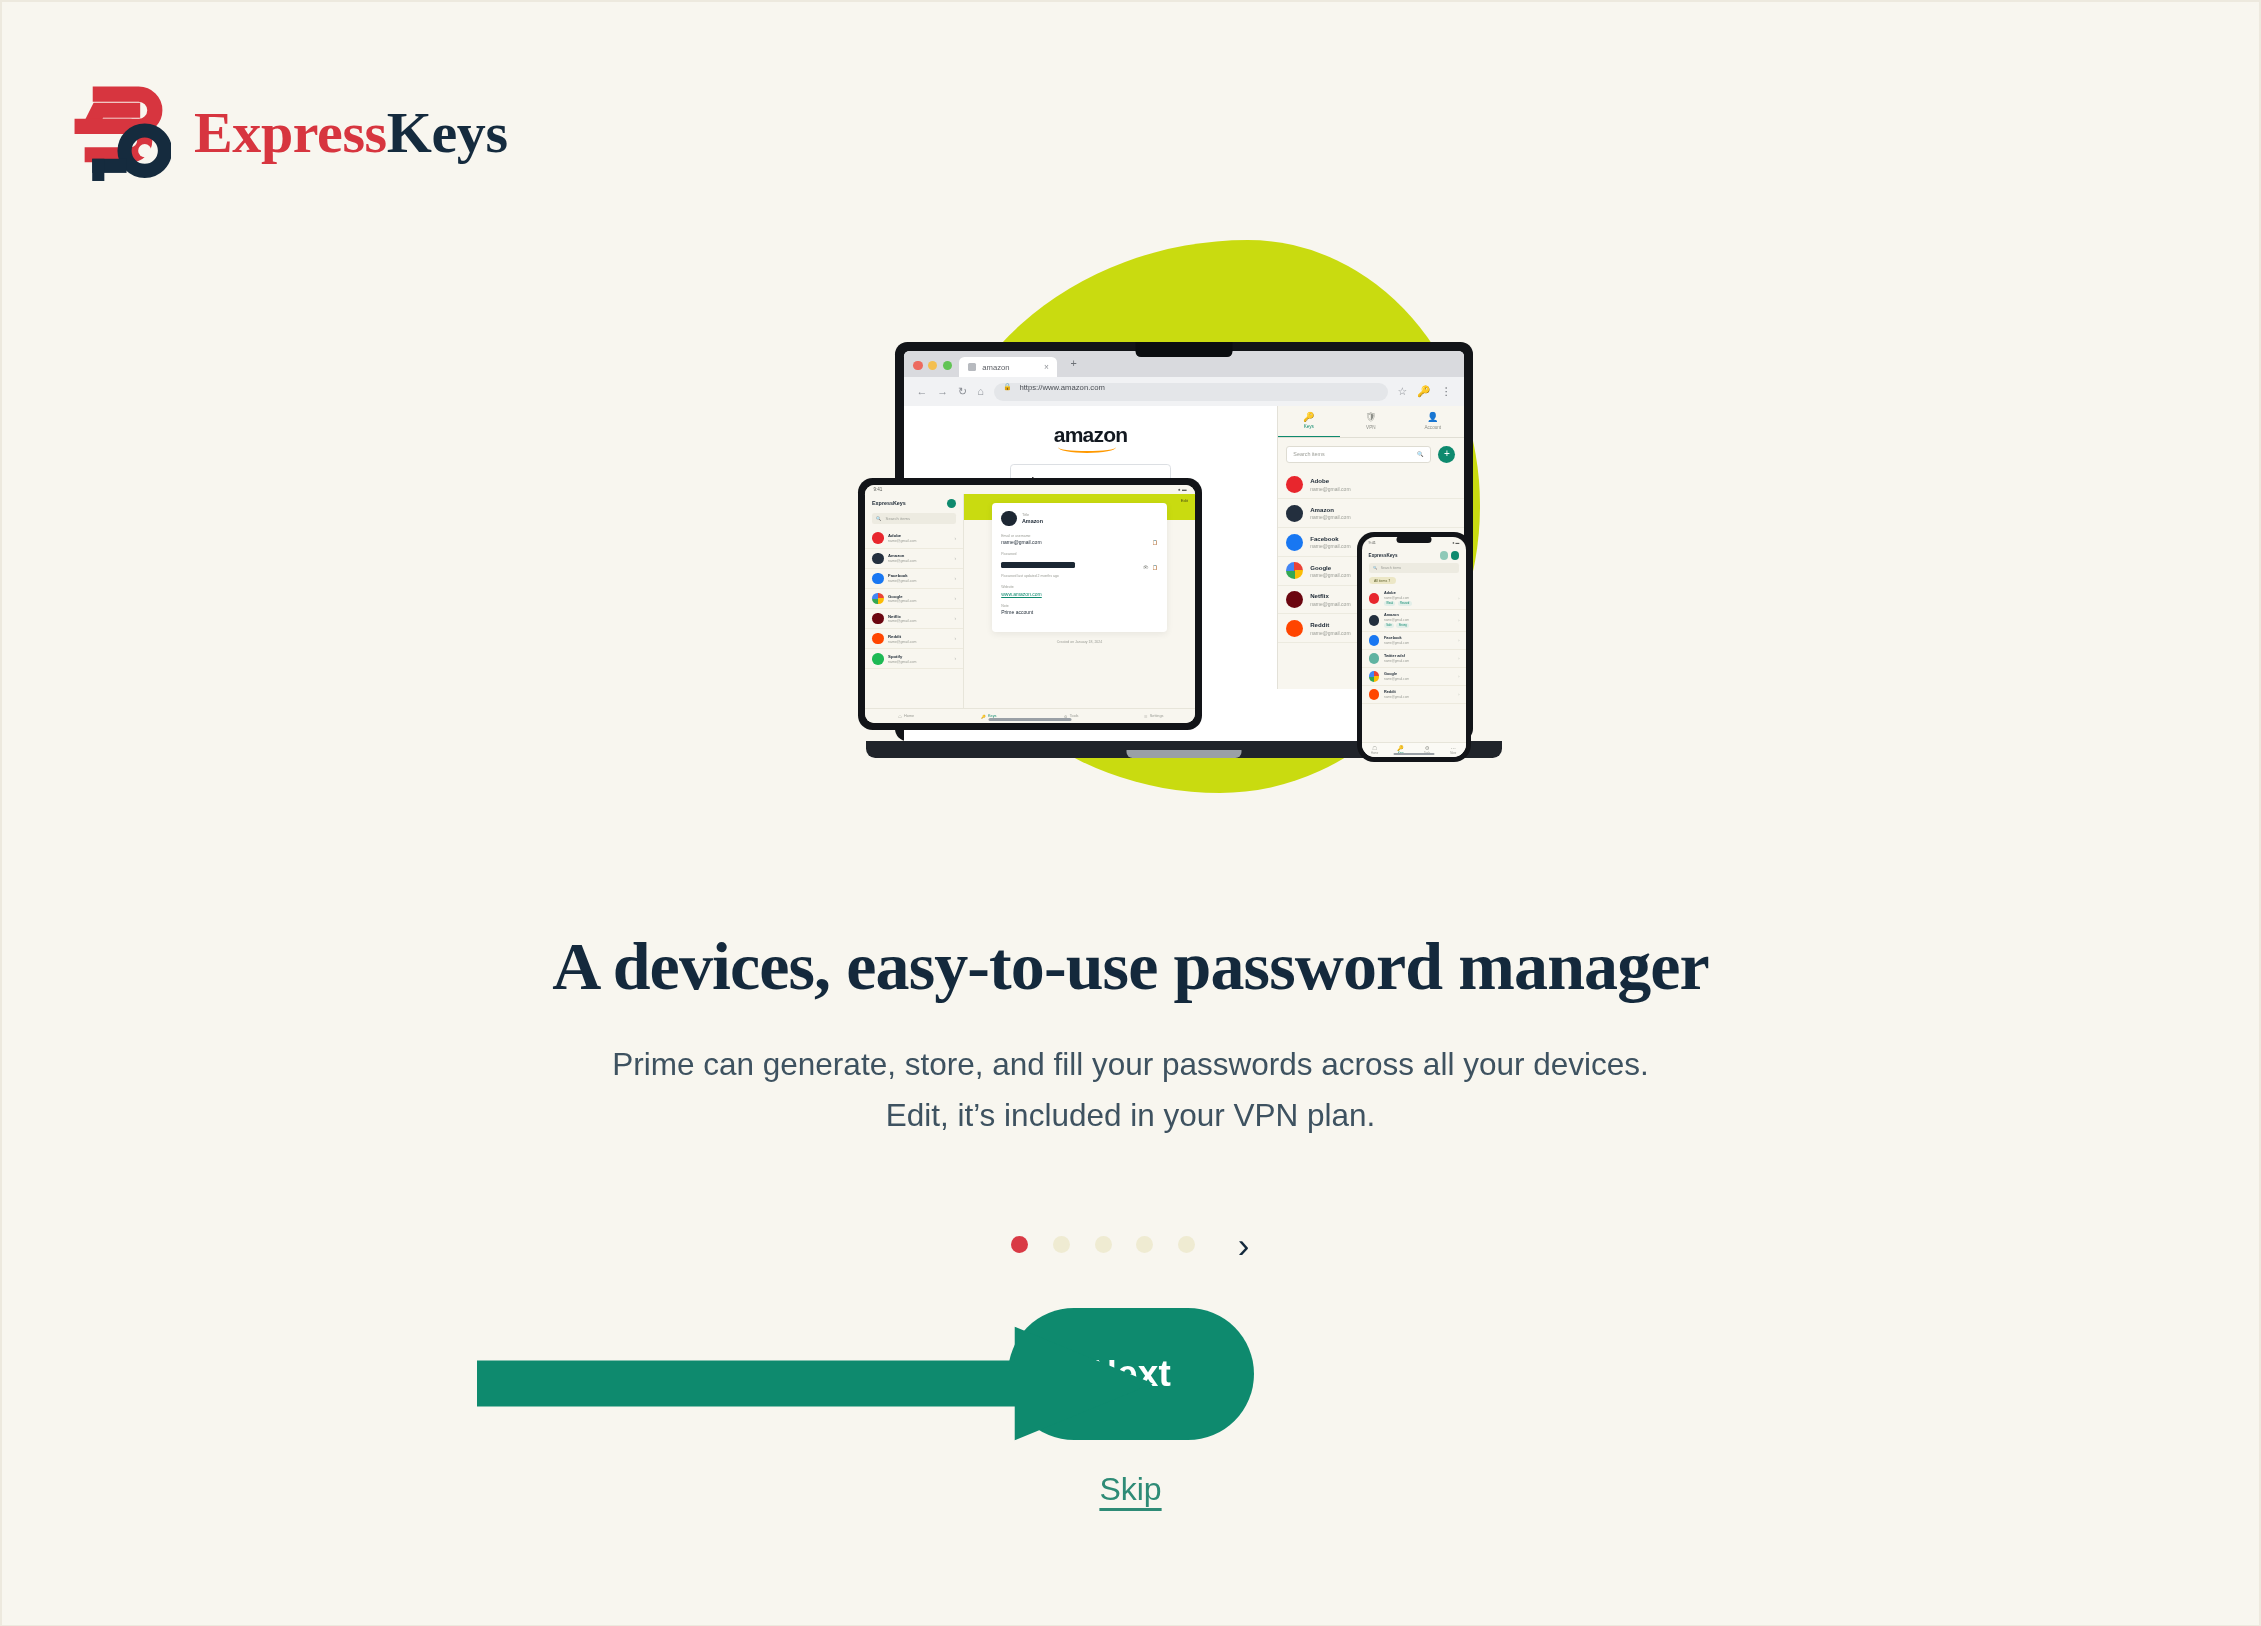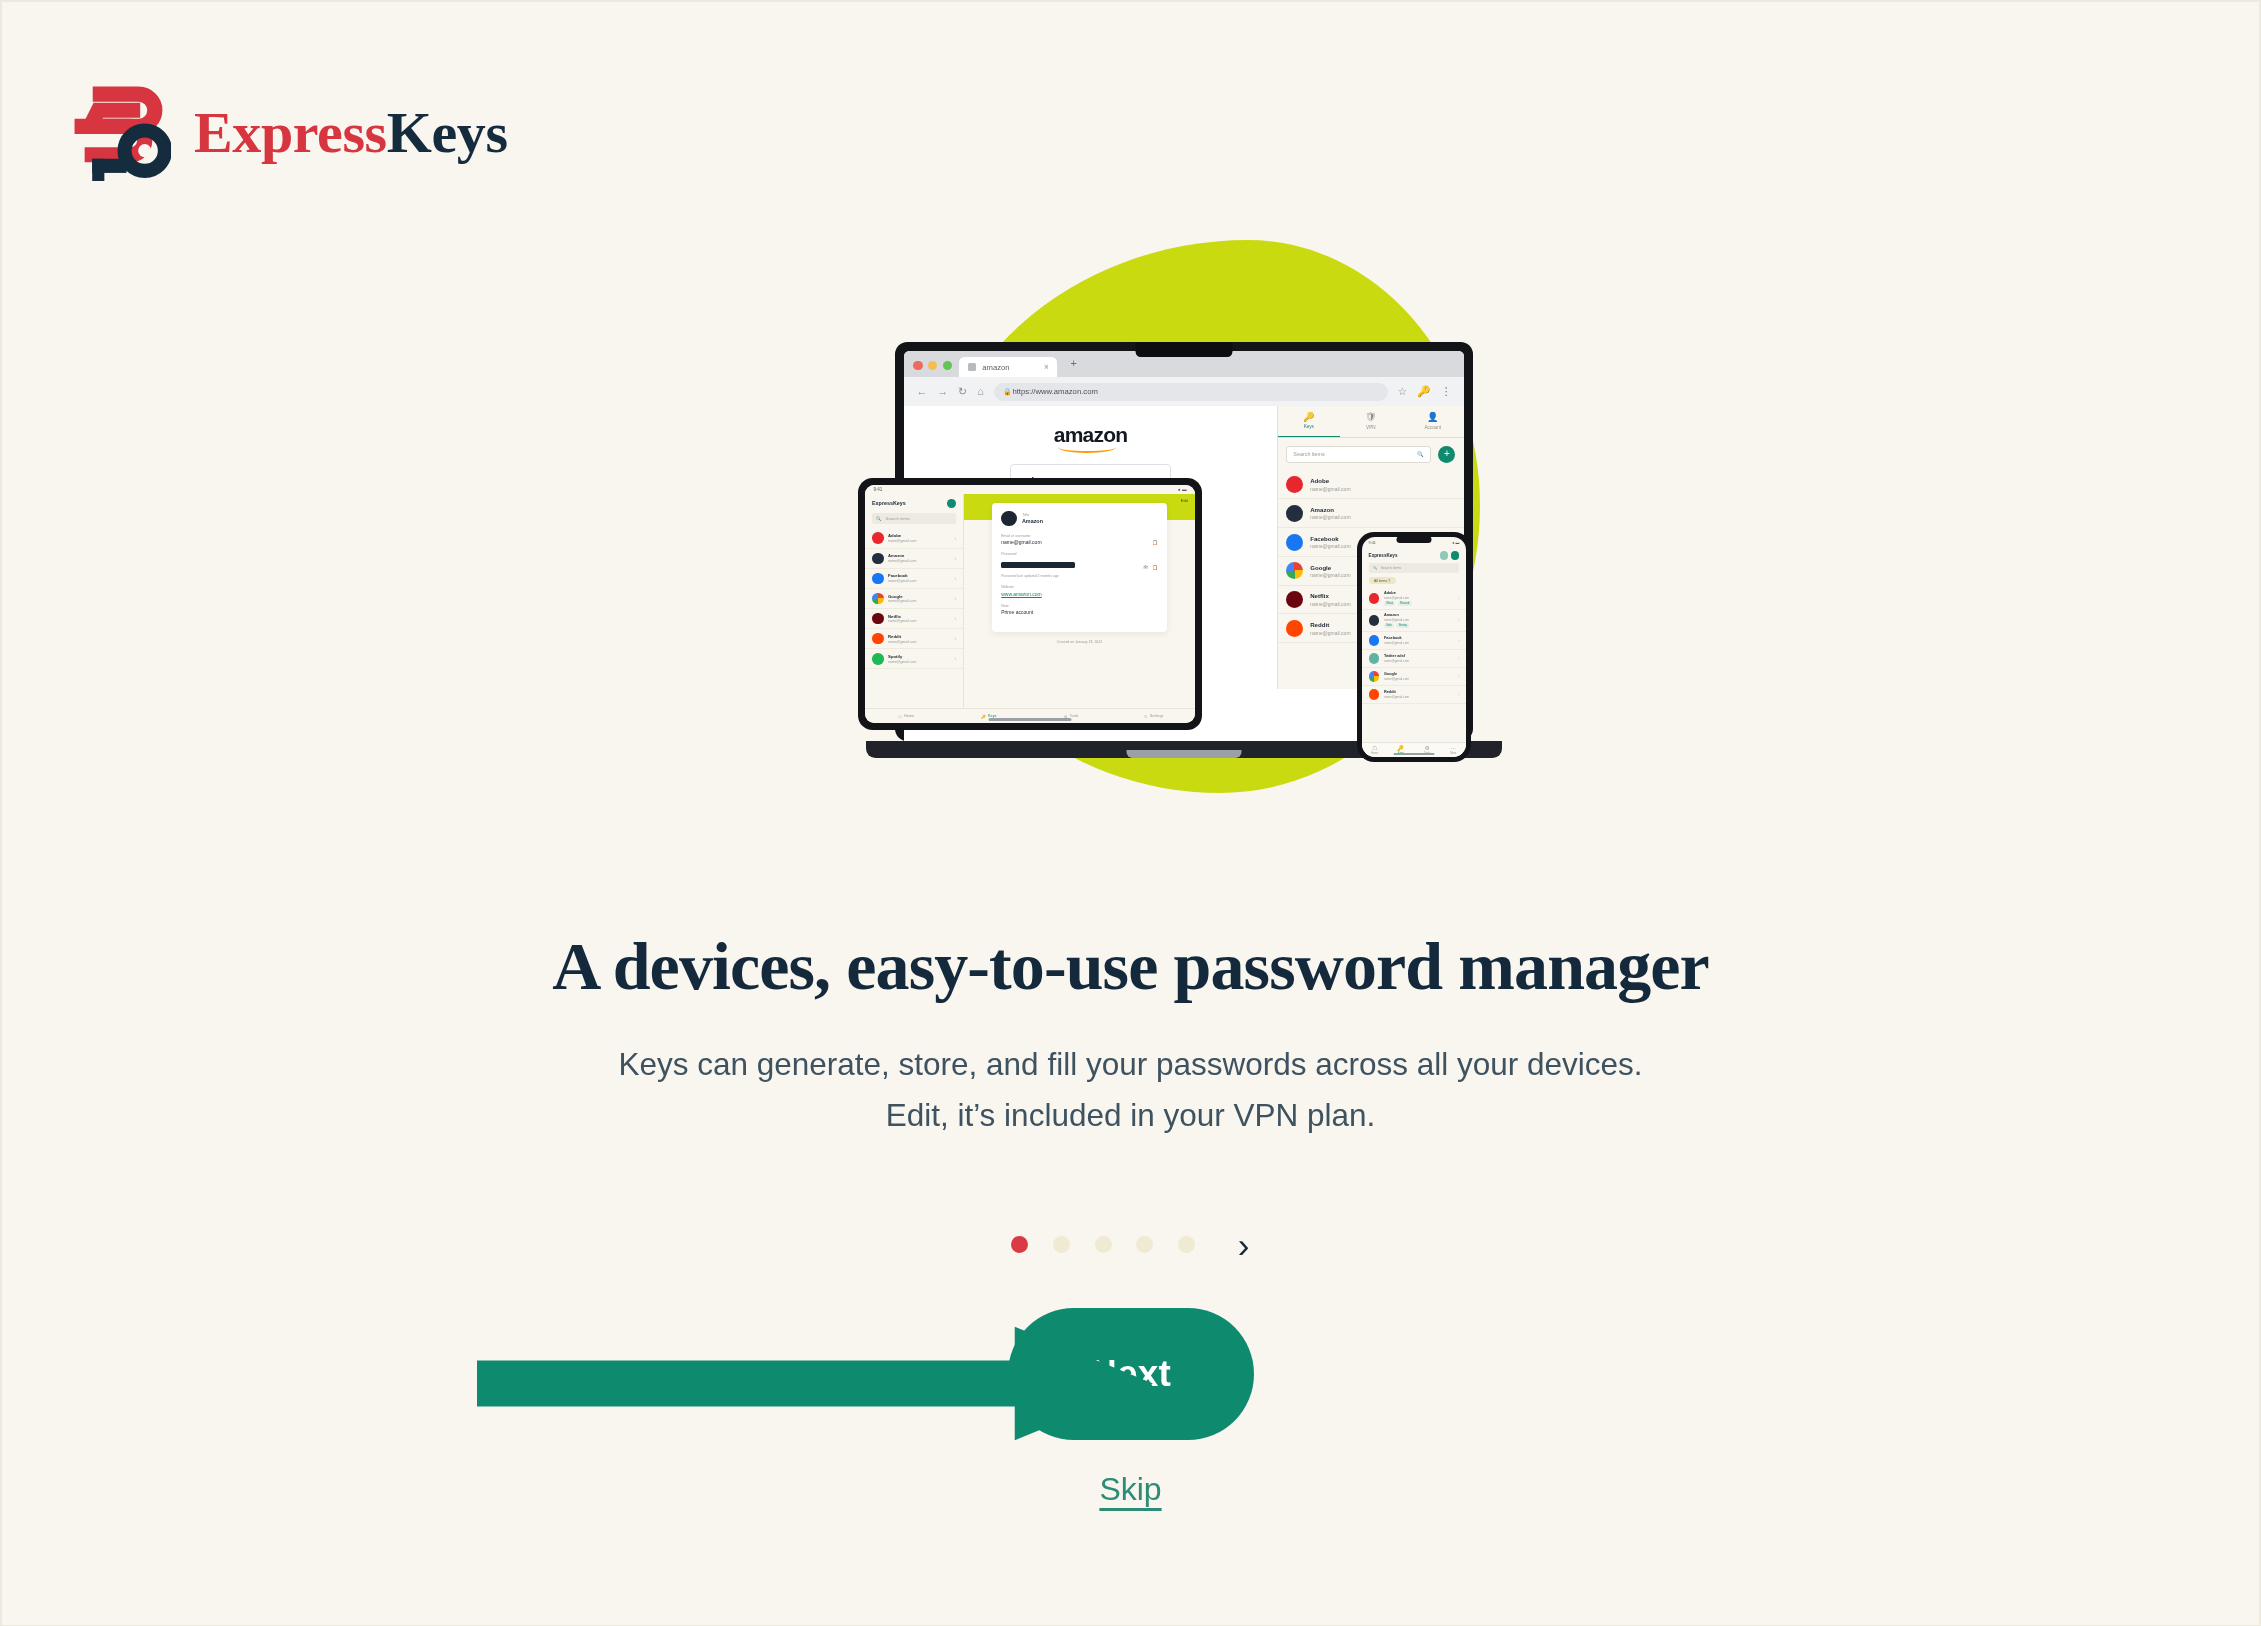--- a/index.html
+++ b/index.html
@@ -175,21 +175,22 @@
     padding: 0 12.3px;
     box-sizing: border-box;
   }
   .nav-ico { color: #8a8e94; font-size: 10.8px; line-height: 1; }
   .addrbar {
     flex: 1;
     height: 17.7px;
     background: #e4e6e9;
     border-radius: 9.2px;
     display: flex;
-    align-items: center;
+    align-items: flex-start;
+    gap: 7px;
     padding: 0 10px;
     box-sizing: border-box;
     font-size: 7.7px;
     color: #4b4f55;
   }
   .addr-lock { font-size: 7px; color: #6c7076; }
   .ext-key-ico { color: #D7353F; font-size: 10.8px; }
   .menu-dots { color: #6c7076; font-size: 10.8px; letter-spacing: 0; }
 
   
@@ -1068,21 +1069,21 @@
           </div>
           <div class="phone-home"></div>
         </div>
       </div>
     </div>
   </div>
 
   <div class="copy-block">
     <h1 class="headline">A devices, easy-to-use password manager</h1>
     <p class="subcopy">
-      <span class="subcopy-line">Keys can generate, store, and fill your passwords across all your devices.</span>
+      <span class="subcopy-line">Prime can generate, store, and fill your passwords across all your devices.</span>
       <span class="subcopy-line">Edit, it’s included in your VPN plan.</span>
     </p>
   </div>
 
   <div class="pager">
     <div class="pager-dots">
       <span class="pdot active"></span>
       <span class="pdot"></span>
       <span class="pdot"></span>
       <span class="pdot"></span>

